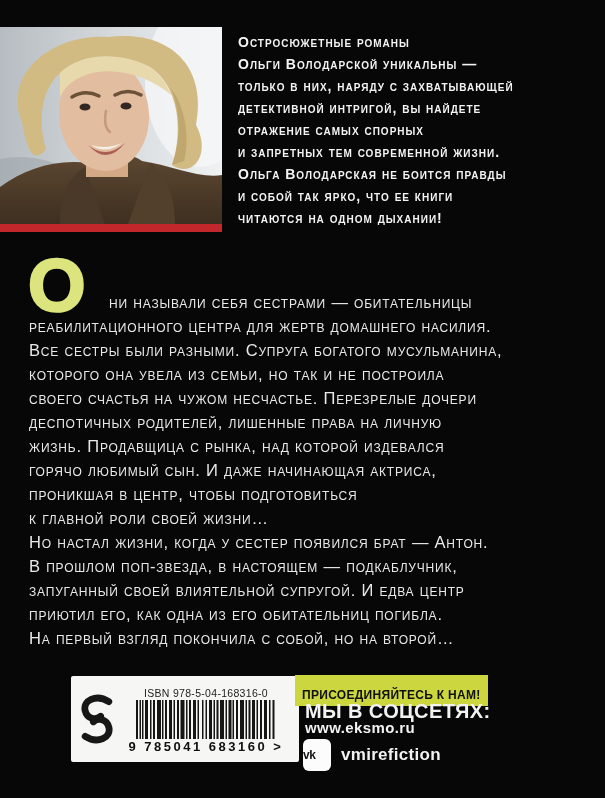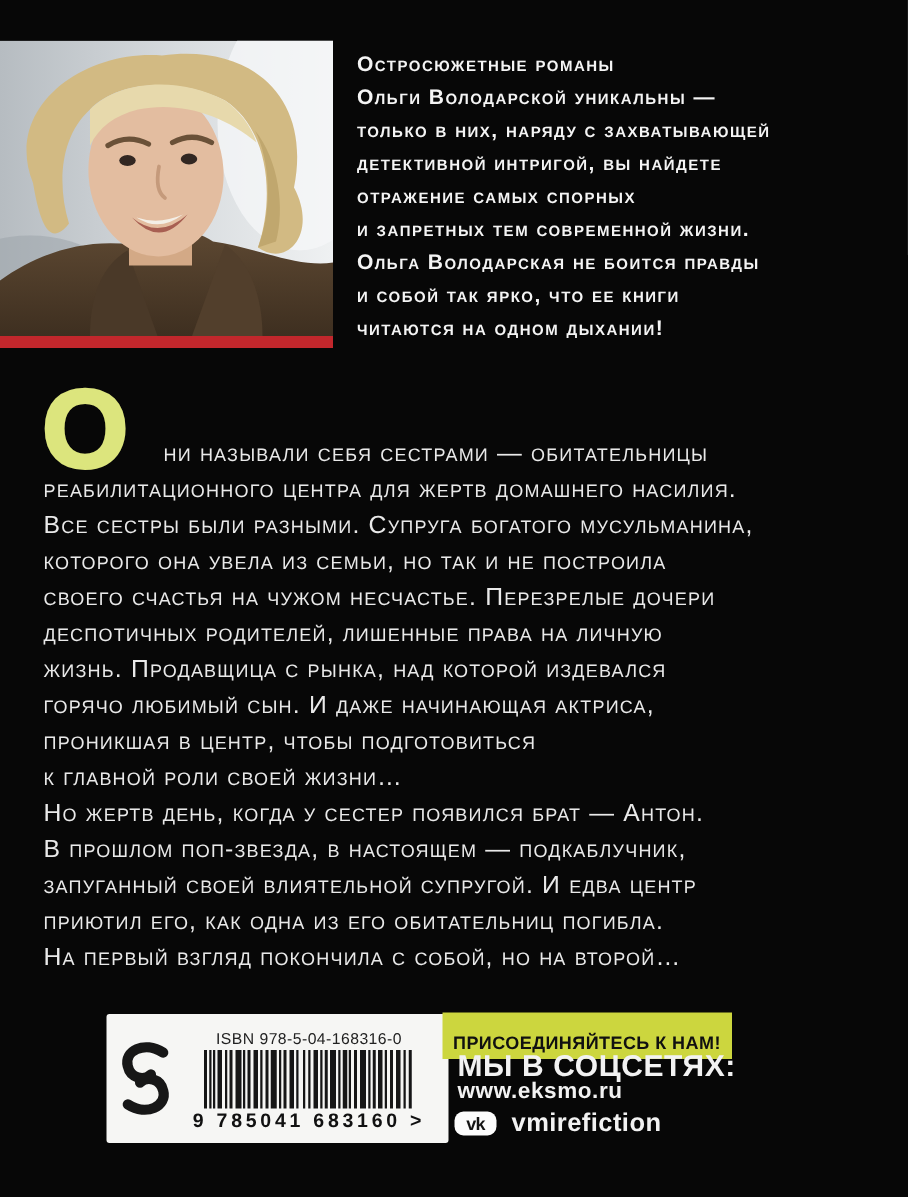--- a/index.html
+++ b/index.html
@@ -29,22 +29,22 @@
   .isbn{font-size:10.5px;color:#222;letter-spacing:0.3px;margin:3px 0 1px 0;white-space:nowrap;}
   .digits{font-size:13px;font-weight:bold;color:#111;letter-spacing:2.5px;
     margin-top:-11px;white-space:nowrap;background:#f6f6f4;padding:0 2px;}
   .join-badge{position:absolute;left:295px;top:675px;background:#ccd63e;color:#101010;
     font-size:12px;font-weight:bold;letter-spacing:0.3px;padding:13px 7px 4px 7px;white-space:nowrap;}
   .social-heading{position:absolute;left:305px;top:700px;font-size:20px;font-weight:bold;
     color:#f2f2f2;letter-spacing:0.4px;white-space:nowrap;}
   .website{position:absolute;left:305px;top:719px;font-size:15px;font-weight:bold;
     color:#f2f2f2;letter-spacing:0.4px;white-space:nowrap;}
   .vk-row{position:absolute;left:303px;top:739px;display:flex;align-items:center;}
-  .vk-box{width:28px;height:16px;background:#fcfcfc;border-radius:6px;
-    display:flex;align-items:center;justify-content:center;}
+  .vk-box{width:28px;height:32px;background:#fcfcfc;border-radius:6px;
+    display:flex;align-items:center;justify-content:flex-start;}
   .vk-box span{font-size:12px;font-weight:bold;color:#141414;letter-spacing:-0.5px;}
   .vk-handle{margin-left:10px;font-size:17px;font-weight:bold;color:#f2f2f2;letter-spacing:0.3px;}
 </style>
 </head>
 <body>
 
 <div class="page">
 
   <div class="photo">
     <svg width="222" height="197" viewBox="0 0 222 197">
@@ -108,21 +108,21 @@
     <div class="tline indent">ни называли себя сестрами — обитательницы</div>
     <div class="tline">реабилитационного центра для жертв домашнего насилия.</div>
     <div class="tline">Все сестры были разными. Супруга богатого мусульманина,</div>
     <div class="tline">которого она увела из семьи, но так и не построила</div>
     <div class="tline">своего счастья на чужом несчастье. Перезрелые дочери</div>
     <div class="tline">деспотичных родителей, лишенные права на личную</div>
     <div class="tline">жизнь. Продавщица с рынка, над которой издевался</div>
     <div class="tline">горячо любимый сын. И даже начинающая актриса,</div>
     <div class="tline">проникшая в центр, чтобы подготовиться</div>
     <div class="tline">к главной роли своей жизни…</div>
-    <div class="tline">Но жертв день, когда у сестер появился брат — Антон.</div>
+    <div class="tline">Но настал жизни, когда у сестер появился брат — Антон.</div>
     <div class="tline">В прошлом поп-звезда, в настоящем — подкаблучник,</div>
     <div class="tline">запуганный своей влиятельной супругой. И едва центр</div>
     <div class="tline">приютил его, как одна из его обитательниц погибла.</div>
     <div class="tline">На первый взгляд покончила с собой, но на второй…</div>
   </div>
 
   <div class="barcode-box">
     <div class="logo-wrap">
       <svg width="40" height="54" viewBox="0 0 44 56">
         <path d="M35 9 C21 0 6 8 9 19 C11 28 21 30 26 25" fill="none" stroke="#171717" stroke-width="7.5" stroke-linecap="round"></path>

